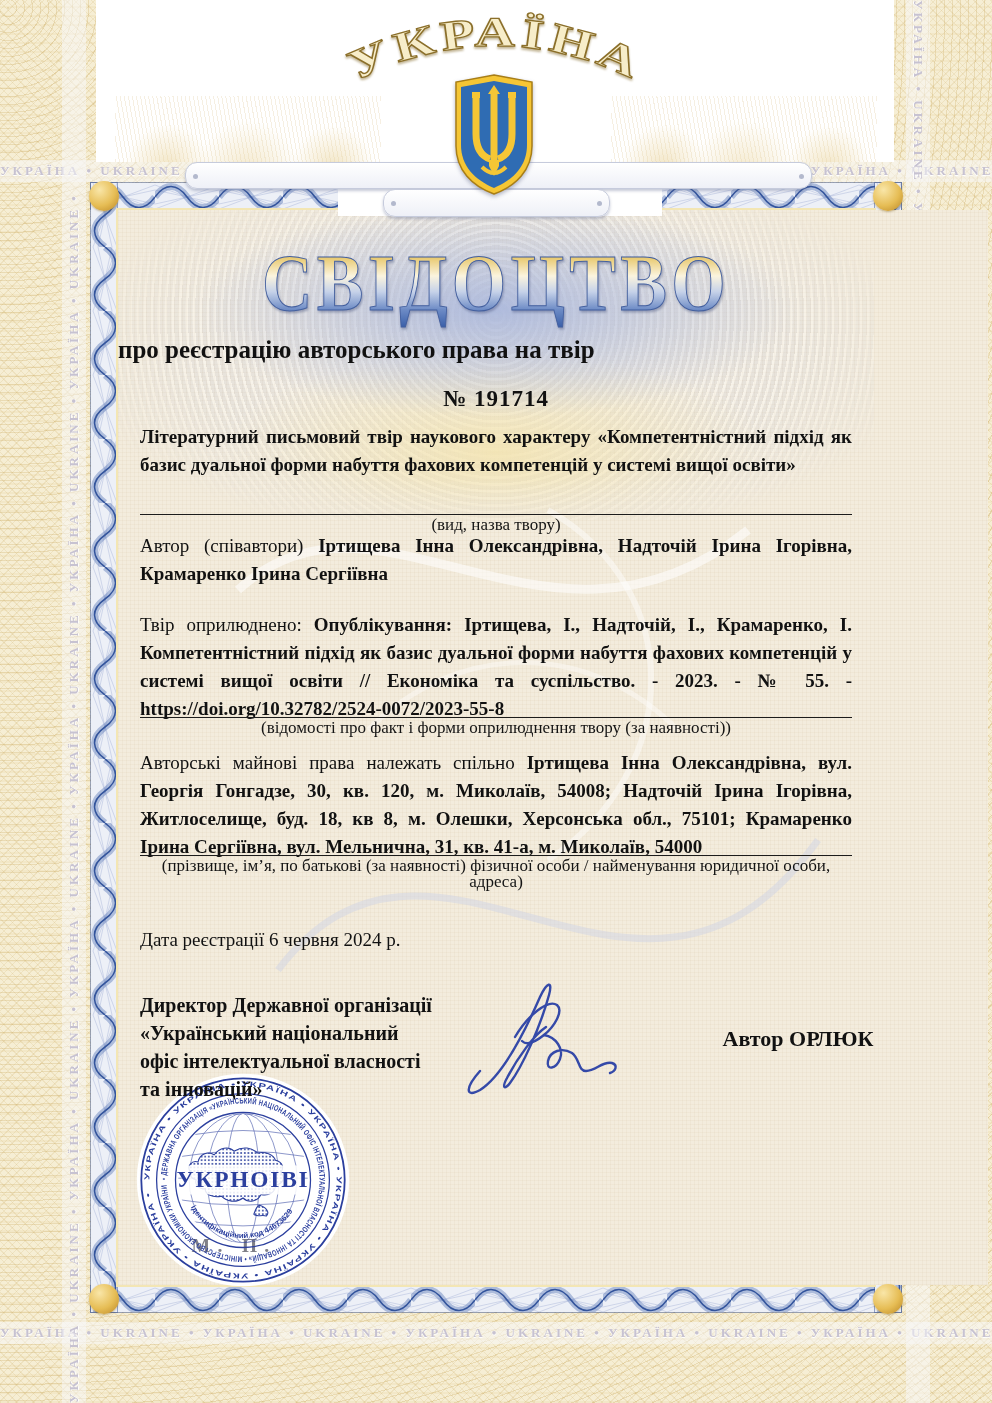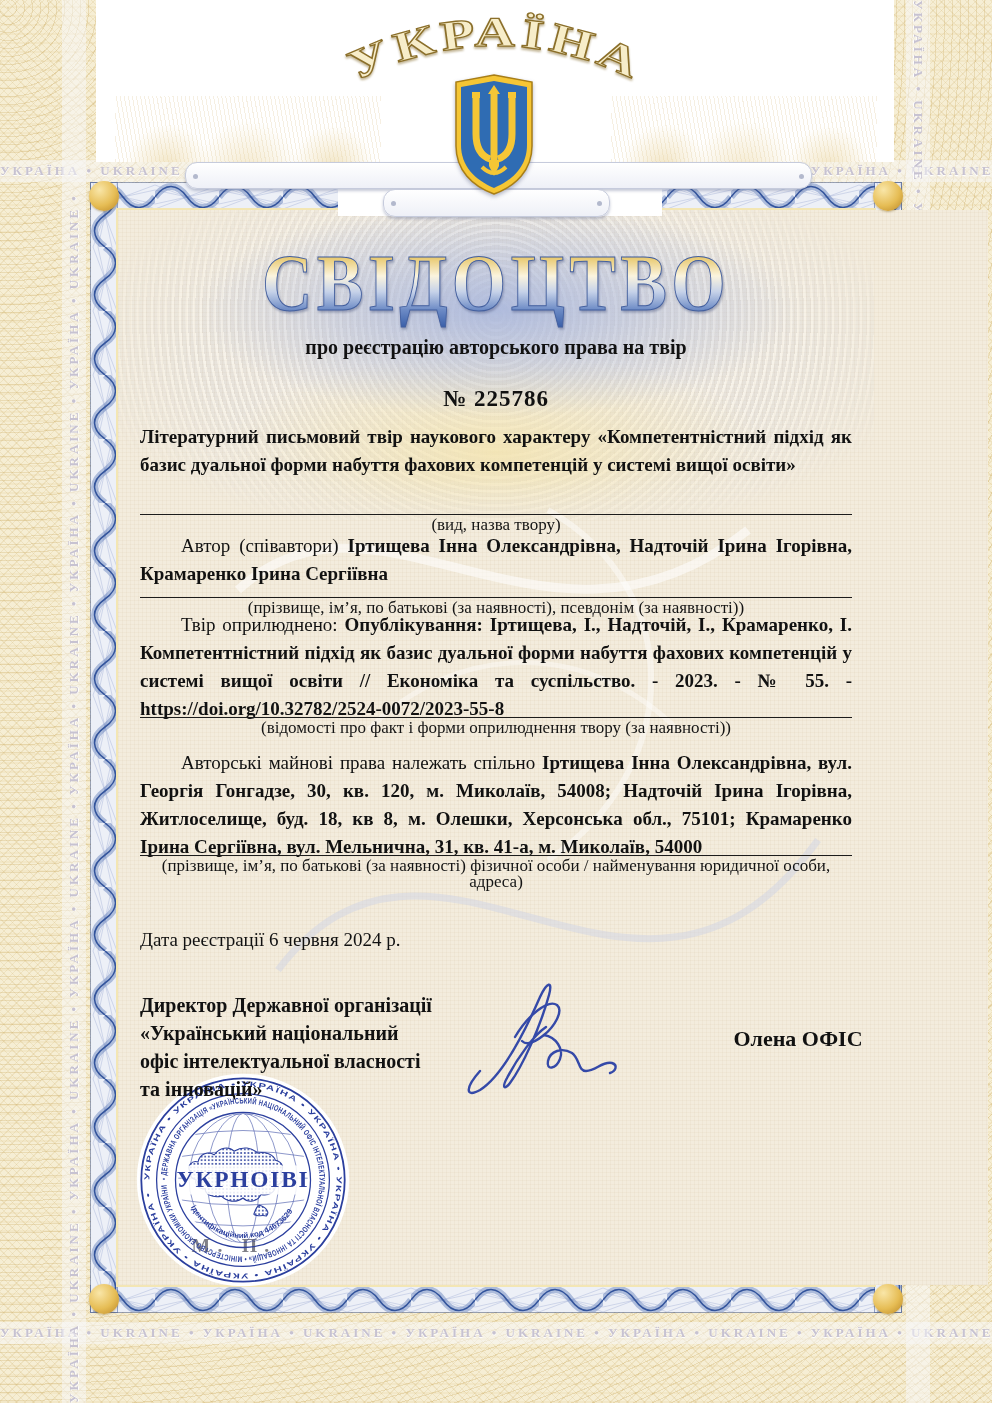--- a/index.html
+++ b/index.html
@@ -42,26 +42,26 @@
   .halo{position:absolute;left:0;top:0;width:756px;height:310px;pointer-events:none;
     background:
       radial-gradient(ellipse 420px 150px at 50% 32%, rgba(171,184,220,.95), rgba(171,184,220,0) 72%),
       radial-gradient(ellipse 380px 140px at 50% 78%, rgba(243,228,178,.9), rgba(243,228,178,0) 72%),
       repeating-radial-gradient(circle at 50% 34%, rgba(255,255,255,.38) 0 2px, rgba(170,180,215,.14) 3px 7px);
     -webkit-mask-image:radial-gradient(ellipse at 50% 45%, #000 55%, transparent 82%);
             mask-image:radial-gradient(ellipse at 50% 45%, #000 55%, transparent 82%);}
   .flourish{position:absolute;left:0;top:0;pointer-events:none;}
   .cert-title-svg{position:absolute;left:0;top:22px;width:756px;height:100px;
     filter:drop-shadow(1px 2px 1px rgba(80,90,130,.45));}
-  .subtitle{position:absolute;left:0;top:126px;width:756px;text-align:center;
-    font-size:20px;font-weight:bold;}
+  .subtitle{position:absolute;left:0;top:126px;width:756px;text-align:left;
+    font-size:25px;font-weight:bold;}
   .number{position:absolute;left:0;top:176px;width:756px;text-align:center;
     font-size:23px;font-weight:bold;letter-spacing:1px;}
   .blk{position:absolute;left:22px;width:712px;font-size:19px;line-height:28px;text-align:justify;}
-  .blk .lbl{font-weight:normal;margin-left:41px;}
+  .blk .lbl{font-weight:normal;}
   .blk .val{font-weight:bold;}
   .rule{position:absolute;left:22px;width:712px;border-top:1.4px solid #1c1c1c;}
   .cap{padding-top:2px;text-align:center;font-size:17px;line-height:16px;color:#141414;}
   .date-line{position:absolute;left:22px;top:700px;font-size:19px;text-align:center;}
   .director{position:absolute;left:22px;top:781px;width:350px;z-index:2;
     font-size:20px;line-height:28px;font-weight:bold;white-space:pre-line;}
   .signer{position:absolute;left:560px;top:816px;width:240px;text-align:center;
     font-size:22px;font-weight:bold;z-index:2;}
   .sig-svg{position:absolute;left:332px;top:765px;z-index:2;}
   .stamp-svg{position:absolute;left:17px;top:862px;width:216px;height:216px;z-index:1;}
@@ -159,49 +159,46 @@
       <path d="M160,760 C320,550 520,880 700,630" fill="none" stroke="rgba(208,212,230,.5)" stroke-width="7"></path>
       <path d="M430,300 C570,380 565,560 430,650" fill="none" stroke="rgba(255,255,255,.45)" stroke-width="6"></path>
       <path d="M250,520 C340,430 470,430 560,520" fill="none" stroke="rgba(255,255,255,.4)" stroke-width="5"></path>
     </svg>
 
     <svg class="cert-title-svg" viewBox="0 0 756 100">
       <text x="378" y="78" text-anchor="middle" font-family="Liberation Serif, DejaVu Serif, serif" font-size="80" font-weight="bold" letter-spacing="5" textLength="468" lengthAdjust="spacingAndGlyphs" fill="url(#titleGrad)" stroke="#44609f" stroke-width="1">СВІДОЦТВО</text>
     </svg>
 
     <div class="subtitle">про реєстрацію авторського права на твір</div>
-    <div class="number">№ 225786</div>
+    <div class="number">№ 191714</div>
 
     <p class="blk" style="top:194px"><span class="val">Літературний письмовий твір наукового характеру «Компетентністний підхід як базис дуальної форми набуття фахових компетенцій у системі вищої освіти»</span></p>
     <div class="rule" style="top:304px">
       <div class="cap">(вид, назва твору)</div>
     </div>
 
     <p class="blk" style="top:303px"><span class="lbl">Автор (співавтори)</span> <span class="val">Іртищева Інна Олександрівна, Надточій Ірина Ігорівна, Крамаренко Ірина Сергіївна</span></p>
-    <div class="rule" style="top:387px">
-      <div class="cap">(прізвище, ім’я, по батькові (за наявності), псевдонім (за наявності))</div>
-    </div>
 
     <p class="blk" style="top:382px"><span class="lbl">Твір оприлюднено:</span> <span class="val">Опублікування: Іртищева, І., Надточій, І., Крамаренко, І. Компетентністний підхід як базис дуальної форми набуття фахових компетенцій у системі вищої освіти // Економіка та суспільство. - 2023. - № 55. - https://doi.org/10.32782/2524-0072/2023-55-8</span></p>
     <div class="rule" style="top:507px">
       <div class="cap">(відомості про факт і форми оприлюднення твору (за наявності))</div>
     </div>
 
     <p class="blk" style="top:520px"><span class="lbl">Авторські майнові права належать спільно</span> <span class="val">Іртищева Інна Олександрівна, вул. Георгія Гонгадзе, 30, кв. 120, м. Миколаїв, 54008; Надточій Ірина Ігорівна, Житлоселище, буд. 18, кв 8, м. Олешки, Херсонська обл., 75101; Крамаренко Ірина Сергіївна, вул. Мельнична, 31, кв. 41-а, м. Миколаїв, 54000</span></p>
     <div class="rule" style="top:645px">
       <div class="cap">(прізвище, ім’я, по батькові (за наявності) фізичної особи / найменування юридичної особи, адреса)</div>
     </div>
 
     <p class="date-line"><span>Дата реєстрації</span> <span>6 червня 2024 р.</span></p>
 
     <div class="director">Директор Державної організації
 «Український національний
 офіс інтелектуальної власності
 та інновацій»</div>
-    <div class="signer">Олена ОФІС</div>
+    <div class="signer">Автор ОРЛЮК</div>
 
     <svg class="sig-svg" width="210" height="125" viewBox="0 0 210 125">
       <g fill="none" stroke="#3449a8" stroke-width="2.4" stroke-linecap="round">
         <path d="M30,96 C14,114 16,123 30,115 C54,100 76,54 90,22 C97,7 103,5 99,20 C90,53 72,92 60,108 C54,116 52,112 57,103 C68,82 84,60 96,52"></path>
         <path d="M65,62 C78,40 98,24 107,30 C114,36 104,52 94,60 C84,68 76,70 72,66"></path>
         <path d="M94,60 C106,62 114,74 110,84 C106,94 96,96 98,86 C100,76 112,72 122,78 C130,84 128,96 136,96 C146,96 152,86 162,88 C168,90 166,96 160,98"></path>
       </g>
     </svg>
 
     <svg class="stamp-svg" viewBox="0 0 240 240">

